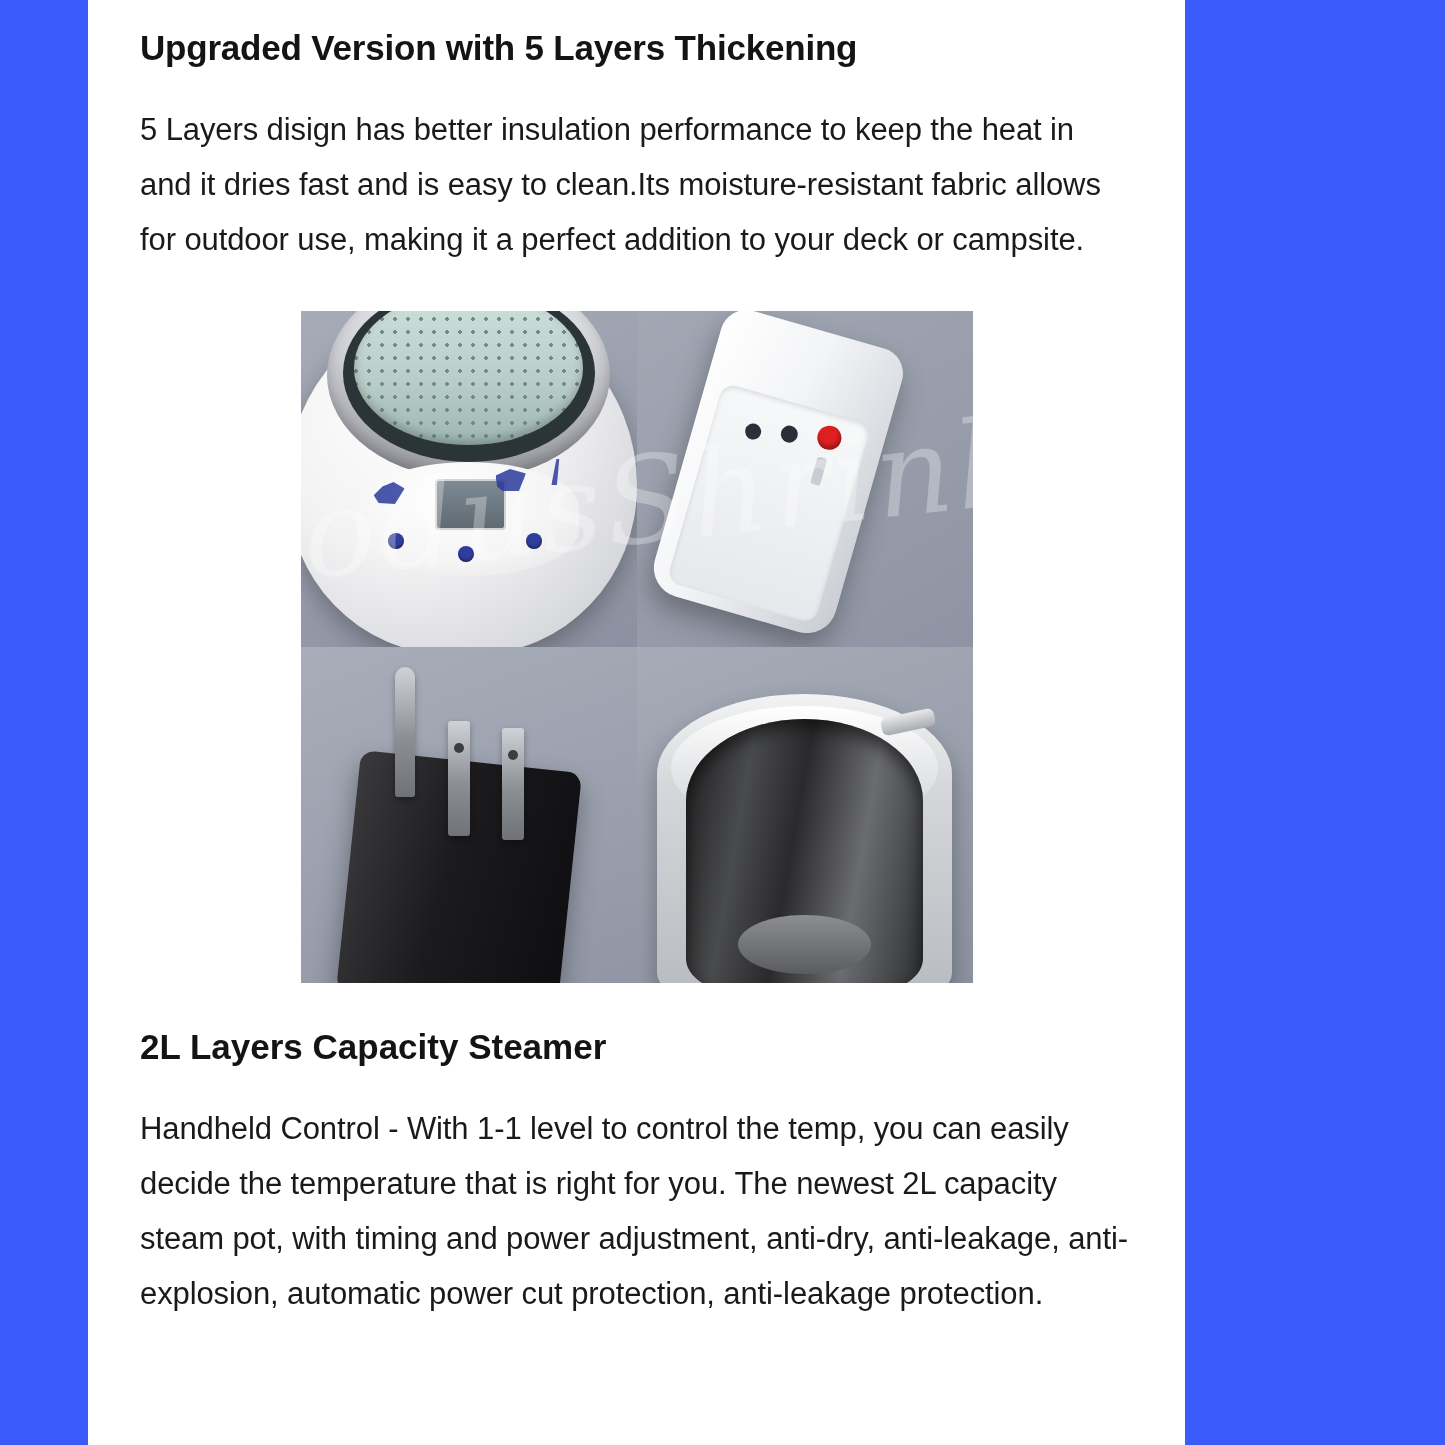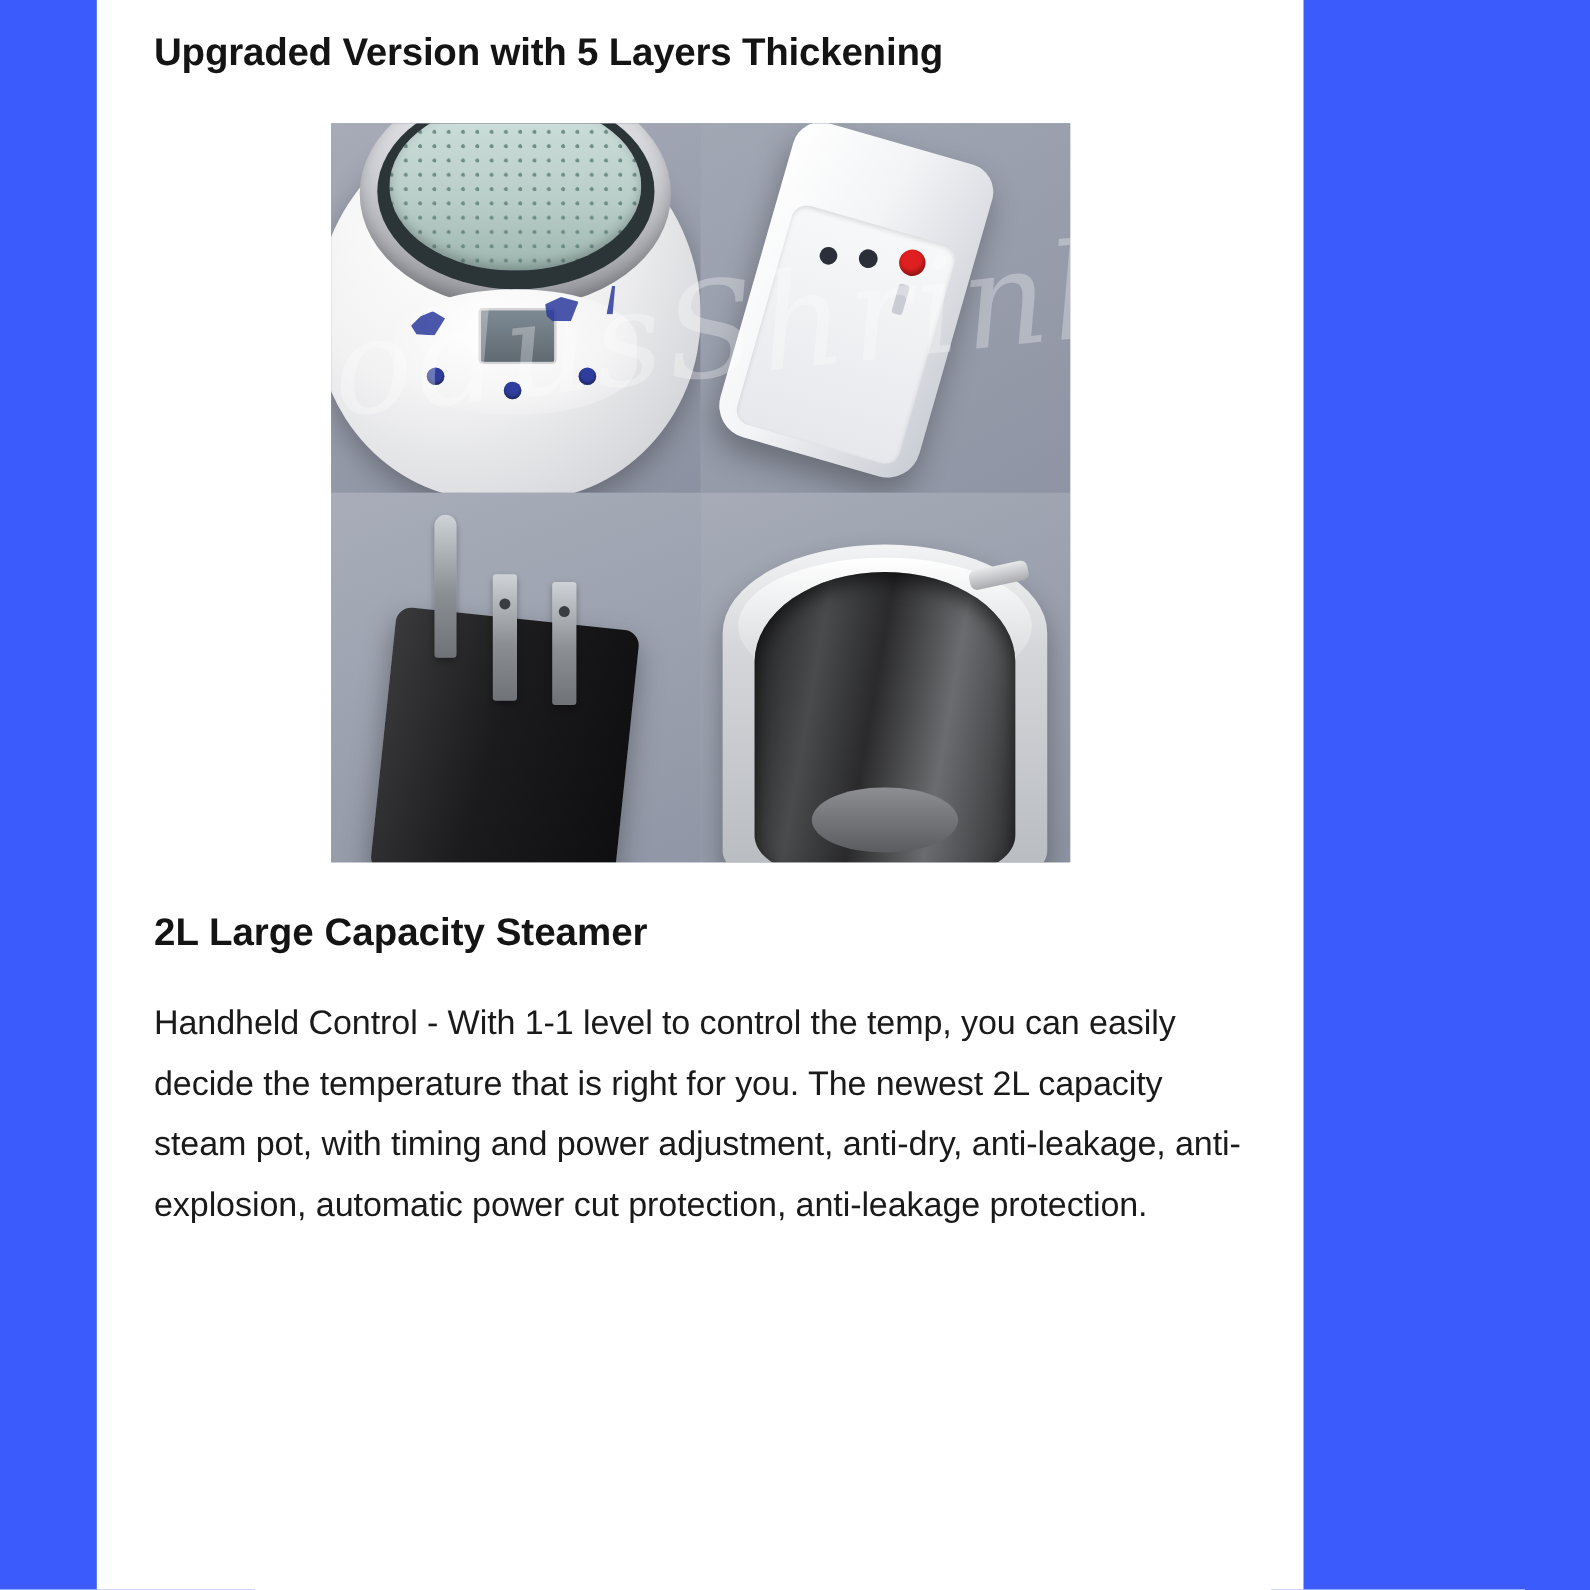--- a/index.html
+++ b/index.html
@@ -273,20 +273,21 @@
   }
 </style>
 </head>
 <body>
 
 <div class="page">
   <div class="content">
 
     <h2 class="heading">Upgraded Version with 5 Layers Thickening</h2>
 
+    <p class="body-text">5 Layers disign has better insulation performance to keep the heat in and it dries fast and is easy to clean.Its moisture-resistant fabric allows for outdoor use, making it a perfect addition to your deck or campsite.</p>
 
     <div class="image-block">
 
       <div class="quad q1">
         <div class="body-oval"></div>
         <div class="rim"></div>
         <div class="inner-dark"></div>
         <div class="tray"></div>
         <div class="panel"></div>
         <div class="screen"></div>
@@ -326,18 +327,18 @@
           <div class="pot-inner">
             <div class="pot-floor"></div>
           </div>
           <div class="clip"></div>
         </div>
       </div>
 
       <div class="watermark">odusShrinks</div>
     </div>
 
-    <h2 class="heading2">2L Large Capacity Steamer</h2>
+    <h2 class="heading2">2L Layers Capacity Steamer</h2>
 
     <p class="body-text">Handheld Control - With 1-1 level to control the temp, you can easily decide the temperature that is right for you. The newest 2L capacity steam pot, with timing and power adjustment, anti-dry, anti-leakage, anti-explosion, automatic power cut protection, anti-leakage protection.</p>
 
   </div>
 </div>
 
 </body></html>

